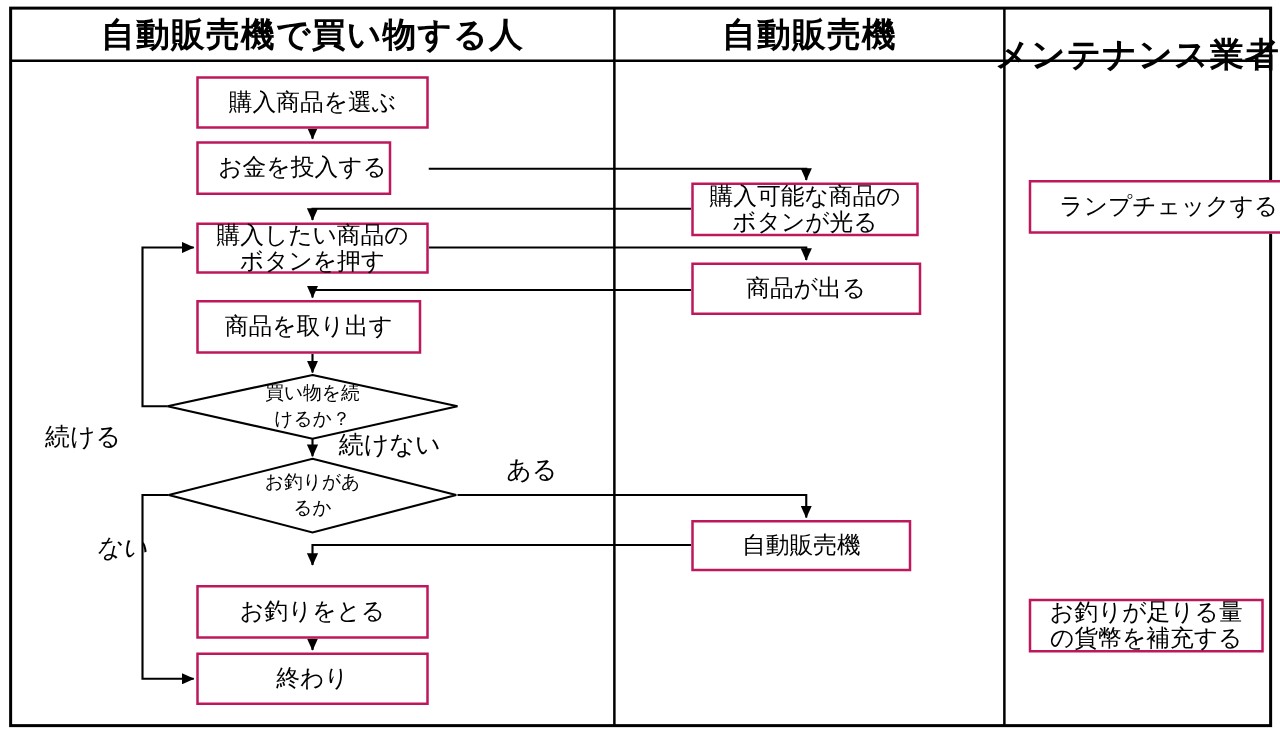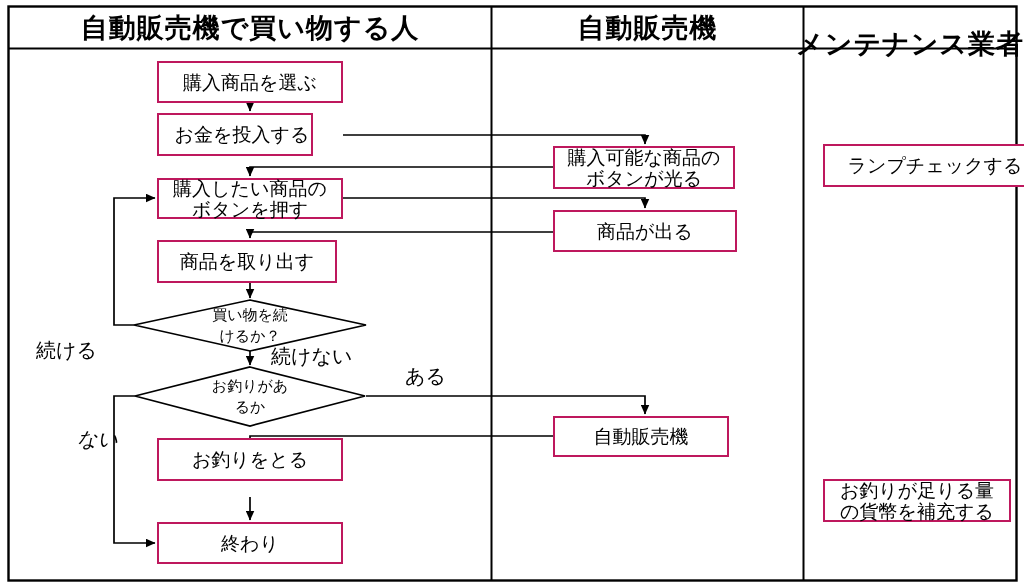--- a/index.html
+++ b/index.html
@@ -101,21 +101,21 @@
 
   <div class="lane-title" style="left:9px; top:8px; width:482px; height:40px;">自動販売機で買い物する人</div>
   <div class="lane-title" style="left:492px; top:8px; width:311px; height:40px;">自動販売機</div>
   <div class="lane-title" style="left:804px; top:24px; width:212px; height:40px;">メンテナンス業者</div>
 
   <div class="node" style="left:157px; top:61px; width:186px; height:42px;">購入商品を選ぶ</div>
   <div class="node" style="left:157px; top:113px; width:156px; height:43px;padding-left:14px;">お金を投入する</div>
   <div class="node" style="left:157px; top:178px; width:186px; height:41px;">購入したい商品の
 ボタンを押す</div>
   <div class="node" style="left:157px; top:240px; width:180px; height:43px;">商品を取り出す</div>
-  <div class="node" style="left:157px; top:438px; width:186px; height:43px;">お釣りをとる</div>
+  <div class="node" style="left:157px; top:468px; width:186px; height:43px;">お釣りをとる</div>
   <div class="node" style="left:157px; top:522px; width:186px; height:42px;">終わり</div>
 
   <div class="diamond-label" style="left:160px; top:303px; width:180px; height:44px;">買い物を続
 けるか？</div>
   <div class="diamond-label" style="left:160px; top:374px; width:180px; height:44px;">お釣りがあ
 るか</div>
 
   <div class="node" style="left:553px; top:146px; width:182px; height:43px;">購入可能な商品の
 ボタンが光る</div>
   <div class="node" style="left:553px; top:210px; width:184px; height:42px;">商品が出る</div>

